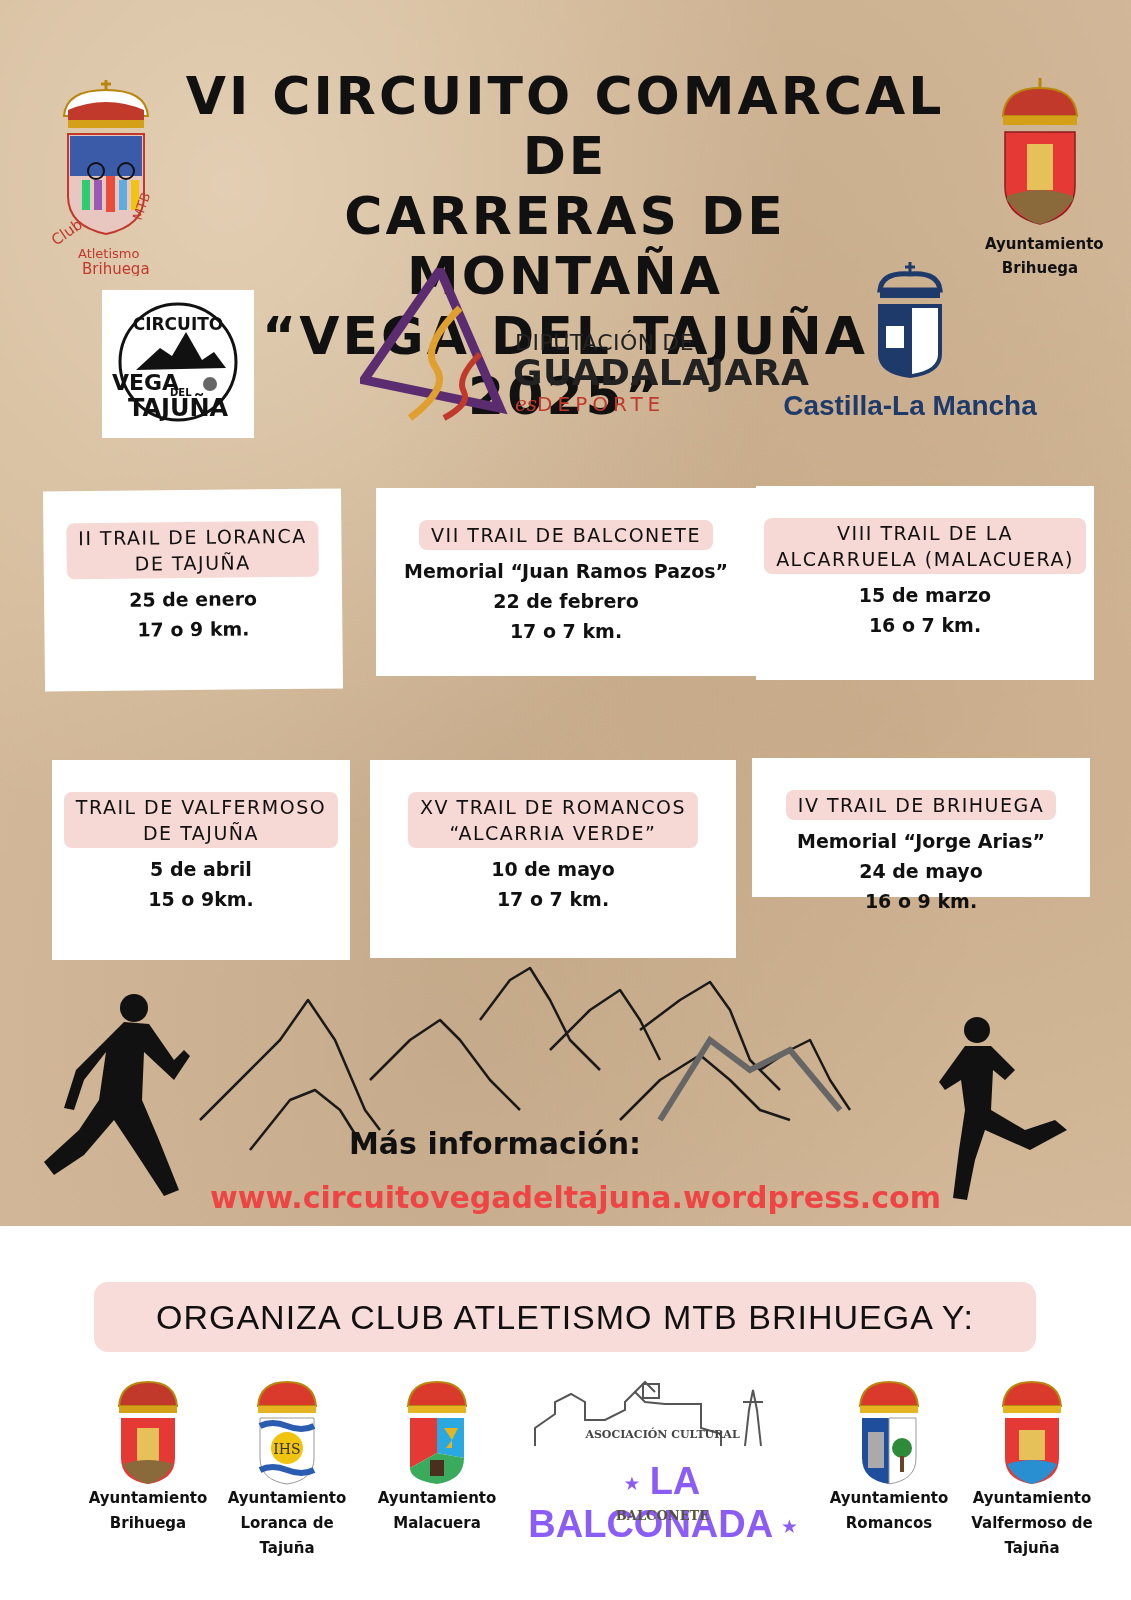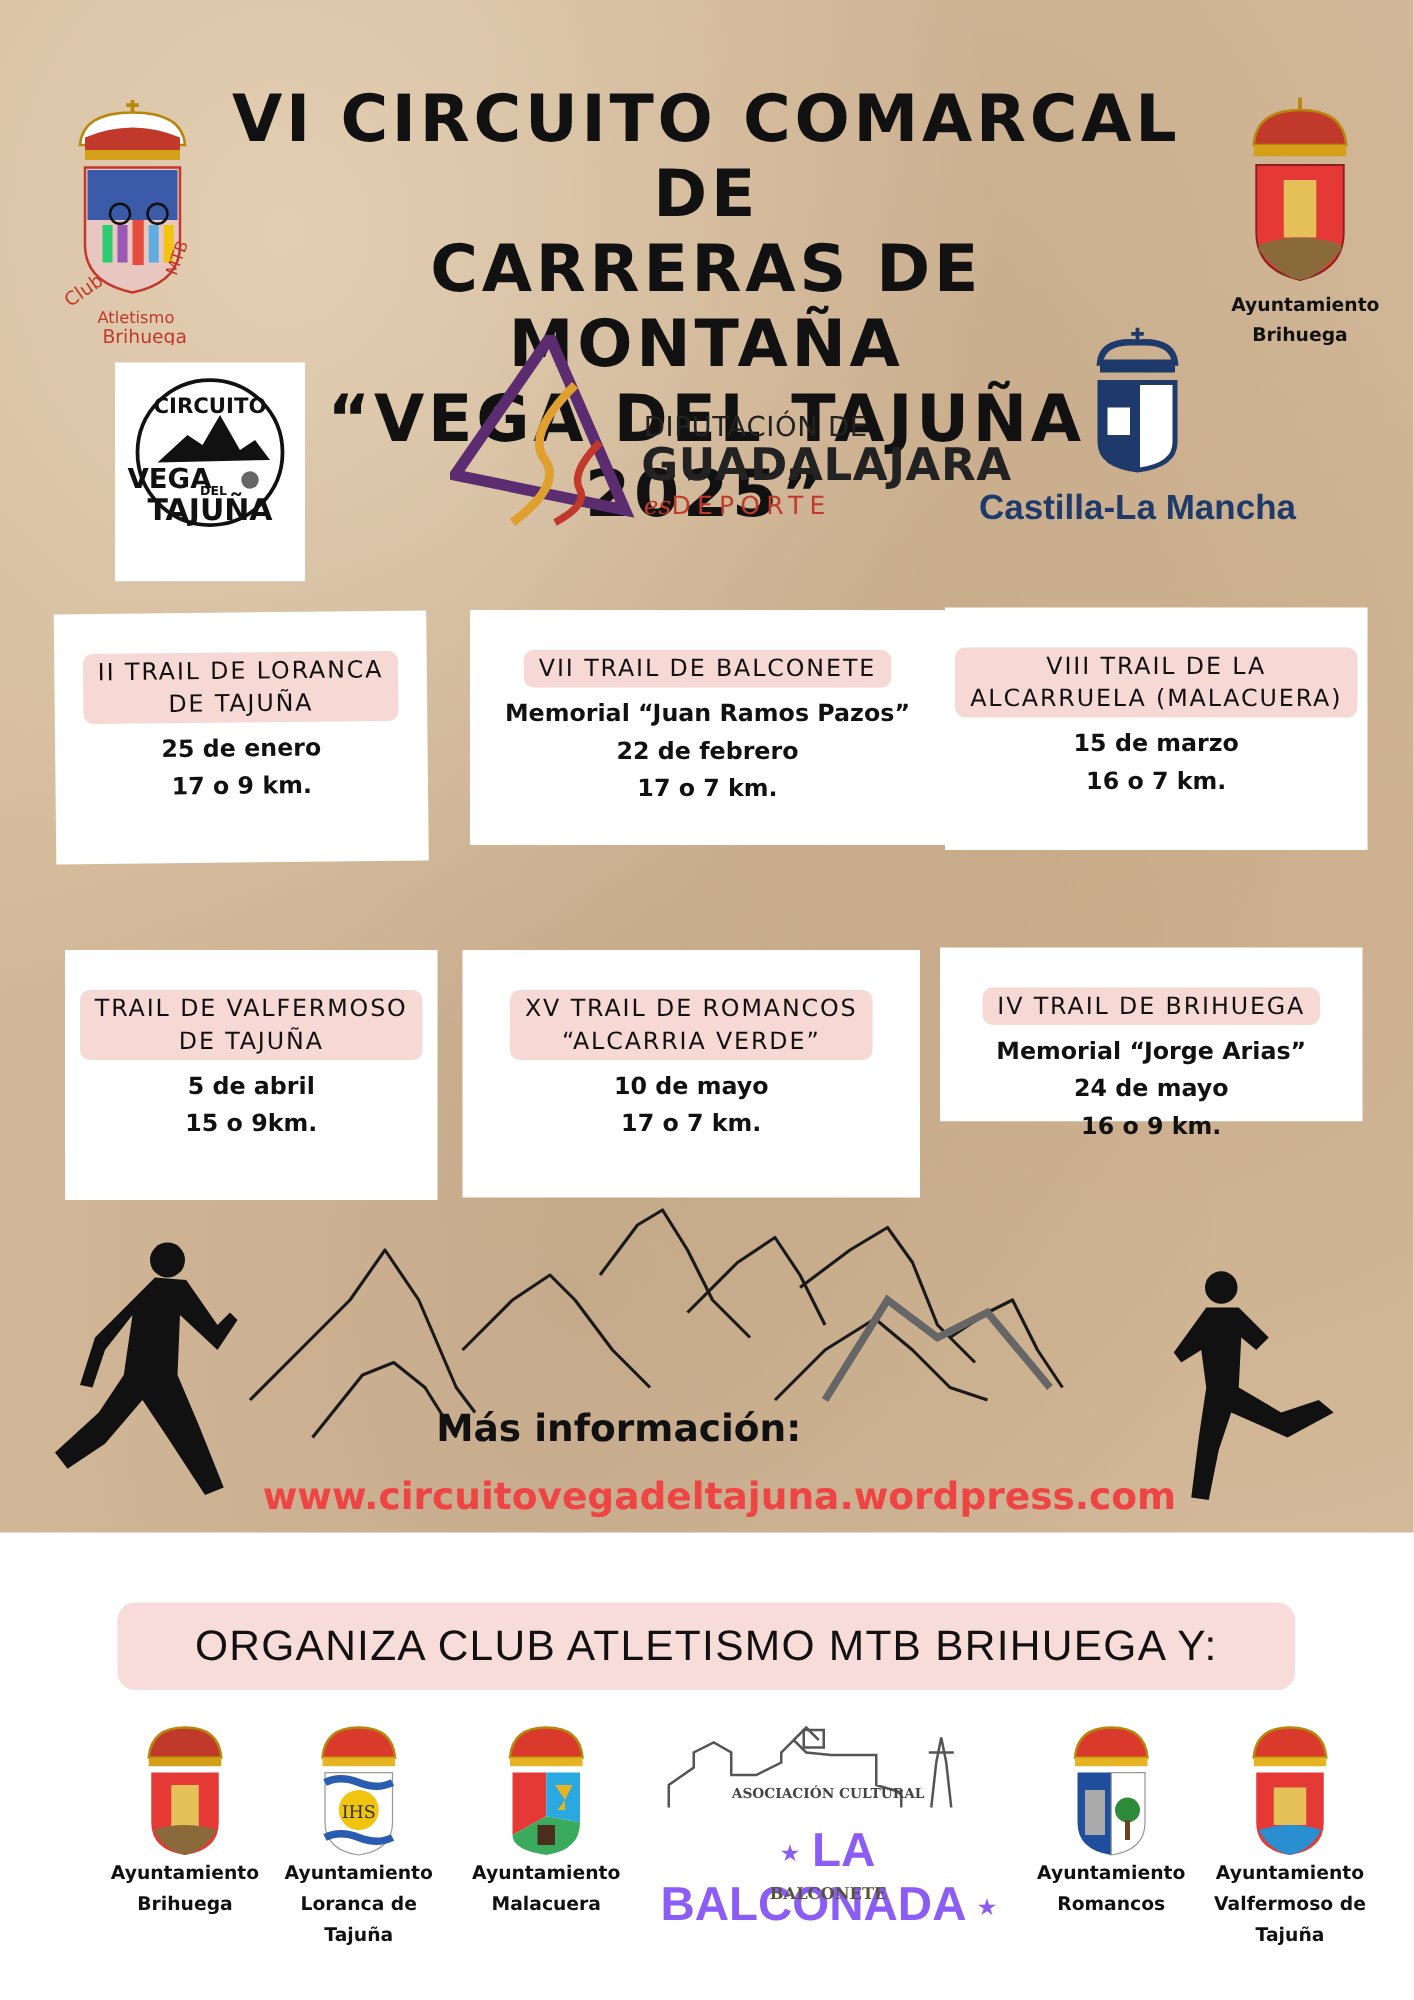--- a/index.html
+++ b/index.html
@@ -21,21 +21,21 @@
     text-align: center;
     font-family: "DejaVu Sans", sans-serif; font-weight: bold;
     font-size: 52px; line-height: 60px; letter-spacing: 3px; color: #111;
   }
 
   
   .club-logo { position: absolute; left: 46px; top: 76px; width: 130px; height: 200px; }
   .ayto-top { position: absolute; left: 985px; top: 76px; width: 110px; height: 200px; text-align:center; }
   .ayto-top .label { font-size: 15px; font-weight: bold; line-height: 24px; color:#111; margin-top: 6px; }
 
-  .vega-logo { position: absolute; left: 92px; top: 290px; width: 152px; height: 175px; background: #fff; }
+  .vega-logo { position: absolute; left: 102px; top: 290px; width: 152px; height: 148px; background: #fff; }
   .dip-logo { position: absolute; left: 360px; top: 268px; width: 400px; height: 160px; }
   .dip-text1 { position:absolute; left:155px; top:62px; font-size:22px; color:#222; letter-spacing:0.5px; }
   .dip-text2 { position:absolute; left:153px; top:84px; font-size:36px; color:#222; font-weight:bold; letter-spacing:0.5px; }
   .dip-text3 { position:absolute; left:155px; top:124px; font-size:20px; color:#c0392b; letter-spacing:5px; }
   .dip-text3 em { font-family: "DejaVu Serif", serif; font-style: italic; letter-spacing:0; color:#c0392b; }
   .clm-logo { position: absolute; left: 775px; top: 262px; width: 270px; height: 170px; text-align:center; }
   .clm-label { position:absolute; left:0; top:128px; width:270px; font-size:28px; font-weight:bold; color:#1e3a6b; font-family:"Liberation Sans", sans-serif; }
 
   
   .card { position: absolute; background: #ffffff; text-align: center; padding-top: 32px; }

